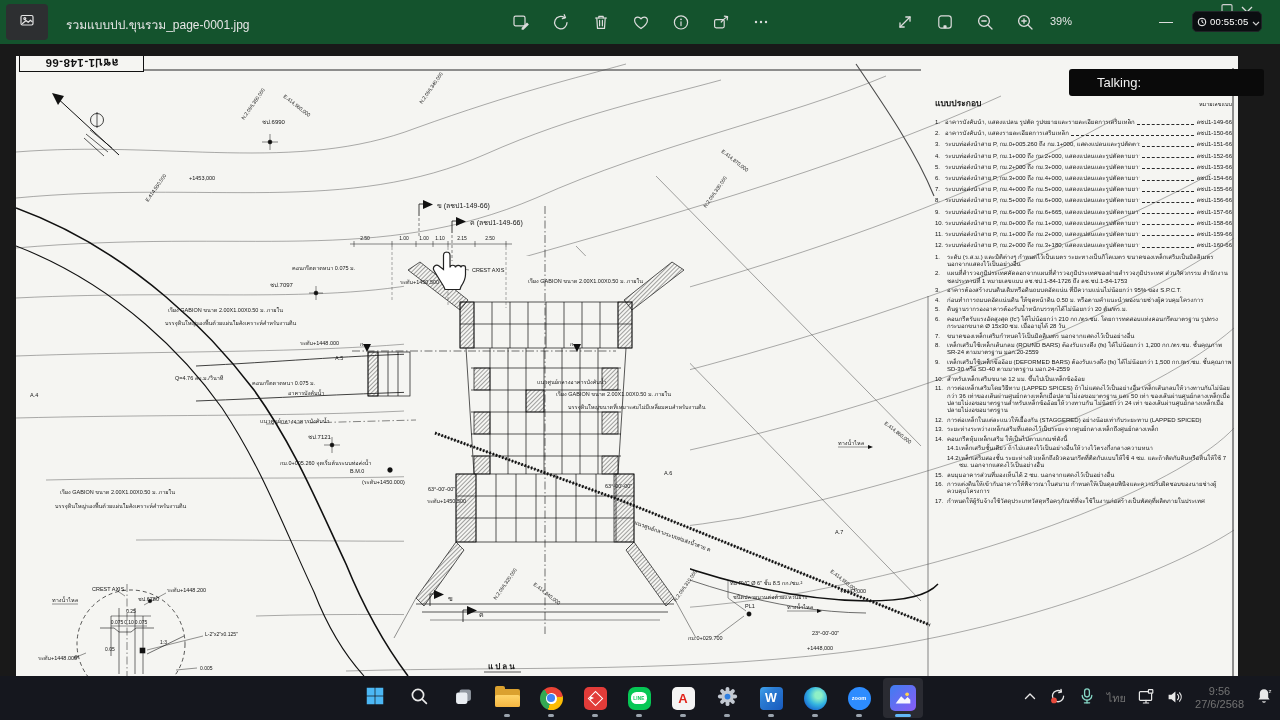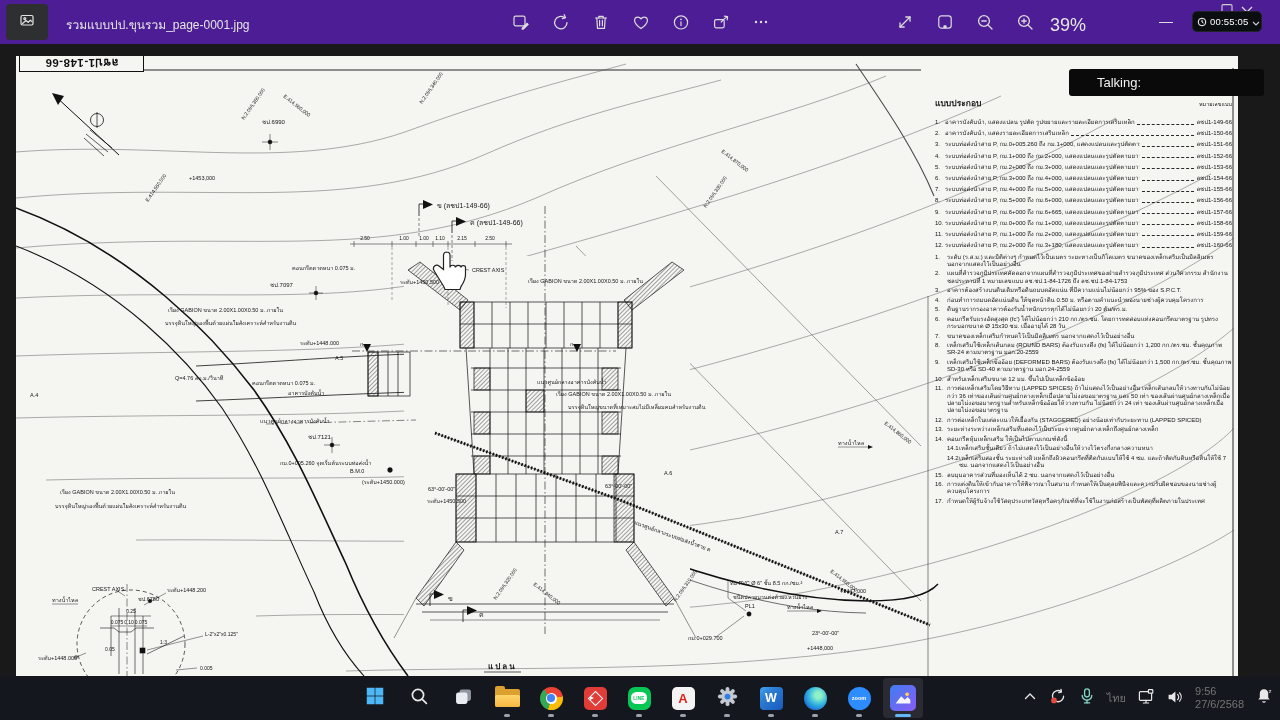--- a/index.html
+++ b/index.html
@@ -1,27 +1,27 @@
 <!DOCTYPE html>
 <html><head>
 <meta charset="utf-8">
 <style>
   html,body{margin:0;padding:0}
   body{width:1280px;height:720px;overflow:hidden;background:#191919;
        font-family:"Liberation Sans",sans-serif;position:relative;-webkit-font-smoothing:antialiased}
   
-  .titlebar{position:absolute;top:0;left:0;width:1280px;height:44px;background:#4c1d95;z-index:30}
+  .titlebar{position:absolute;top:0;left:0;width:1280px;height:44px;background:#14532d;z-index:30}
   .app-btn{position:absolute;left:6px;top:4px;width:42px;height:36px;background:#2d2f31;border-radius:4px;
            display:flex;align-items:center;justify-content:center}
   .file-name{position:absolute;left:66px;top:15px;color:#e6e6e6;font-size:12px;white-space:nowrap}
   .tb-group{position:absolute;left:512px;top:13px;display:flex;gap:22px;align-items:center}
   .vw-group{position:absolute;left:896px;top:13px;display:flex;gap:22px;align-items:center}
   .tb-ic{width:18px;height:18px;cursor:default}
   .tb-ic svg{display:block}
-  .zoom-pct{position:absolute;left:1050px;top:15px;color:#e6e6e6;font-size:18px}
+  .zoom-pct{position:absolute;left:1050px;top:15px;color:#e6e6e6;font-size:11px}
   .min-btn{position:absolute;left:1152px;top:10px;width:28px;height:24px;color:#ddd;text-align:center;font-size:14px;line-height:22px}
   .close-btn{position:absolute;left:1240px;top:5px;z-index:31}
   .timer-wrap{position:absolute;left:1192px;top:1px;width:74px;height:34px;z-index:32}
   .timer-cube{position:absolute;left:28px;top:0}
   .timer-pill{position:absolute;left:0;top:10px;width:70px;height:21px;background:#0b0e11;border:1px solid #202427;
               border-radius:5px;display:flex;align-items:center;padding:0 4px;box-sizing:border-box}
   .timer-txt{color:#fff;font-size:9.5px;margin-left:3px;letter-spacing:.2px}
   
   .talking{position:absolute;left:1069px;top:69px;width:195px;height:27px;background:#0a0a0a;border-radius:3px;
            z-index:50;display:flex;align-items:center}
@@ -53,21 +53,21 @@
   .taskbar{position:absolute;left:0;bottom:0;width:1280px;height:44px;background:#15171e;z-index:40}
   .tb-center{position:absolute;left:355px;top:2px;display:flex;gap:4px}
   .task-btn{width:40px;height:40px;border-radius:4px;display:flex;align-items:center;justify-content:center;position:relative}
   .task-btn.running:after{content:"";position:absolute;bottom:1.5px;left:50%;transform:translateX(-50%);
        width:6px;height:2.5px;border-radius:2px;background:#9aa3ad}
   .task-btn.active{background:rgba(255,255,255,.09)}
   .task-btn.active:after{content:"";position:absolute;bottom:1.5px;left:50%;transform:translateX(-50%);
        width:16px;height:3px;border-radius:2px;background:#62b7f6}
   .tray{position:absolute;right:6px;top:0;height:44px;display:flex;align-items:center;gap:11px;color:#737373}
   .lang{font-size:11px}
-  .clockblk{text-align:left;font-size:11px;line-height:13px}
+  .clockblk{text-align:center;font-size:11px;line-height:13px}
   
   .folder{position:relative;width:25px;height:18px}
   .folder .back{position:absolute;left:0;top:0;right:0;bottom:0;background:#dba12f;border-radius:2px}
   .folder .back:before{content:"";position:absolute;left:0;top:-3px;width:10px;height:5px;background:#dba12f;border-radius:2px 2px 0 0}
   .folder .front{position:absolute;left:0;right:0;bottom:0;height:12px;background:linear-gradient(180deg,#ffd469,#f5b642);border-radius:2px}
   .chrome{width:23px;height:23px;border-radius:50%;background:conic-gradient(from -40deg,#ea4335 0 33%,#fbbc05 0 66%,#34a853 0 100%);
           display:flex;align-items:center;justify-content:center}
   .chrome .w{width:11px;height:11px;border-radius:50%;background:#fff;display:flex;align-items:center;justify-content:center}
   .chrome .b{width:7.5px;height:7.5px;border-radius:50%;background:#4285f4}
   .redapp{width:23px;height:23px;border-radius:5px;background:#e23c39;display:flex;align-items:center;justify-content:center;position:relative}

